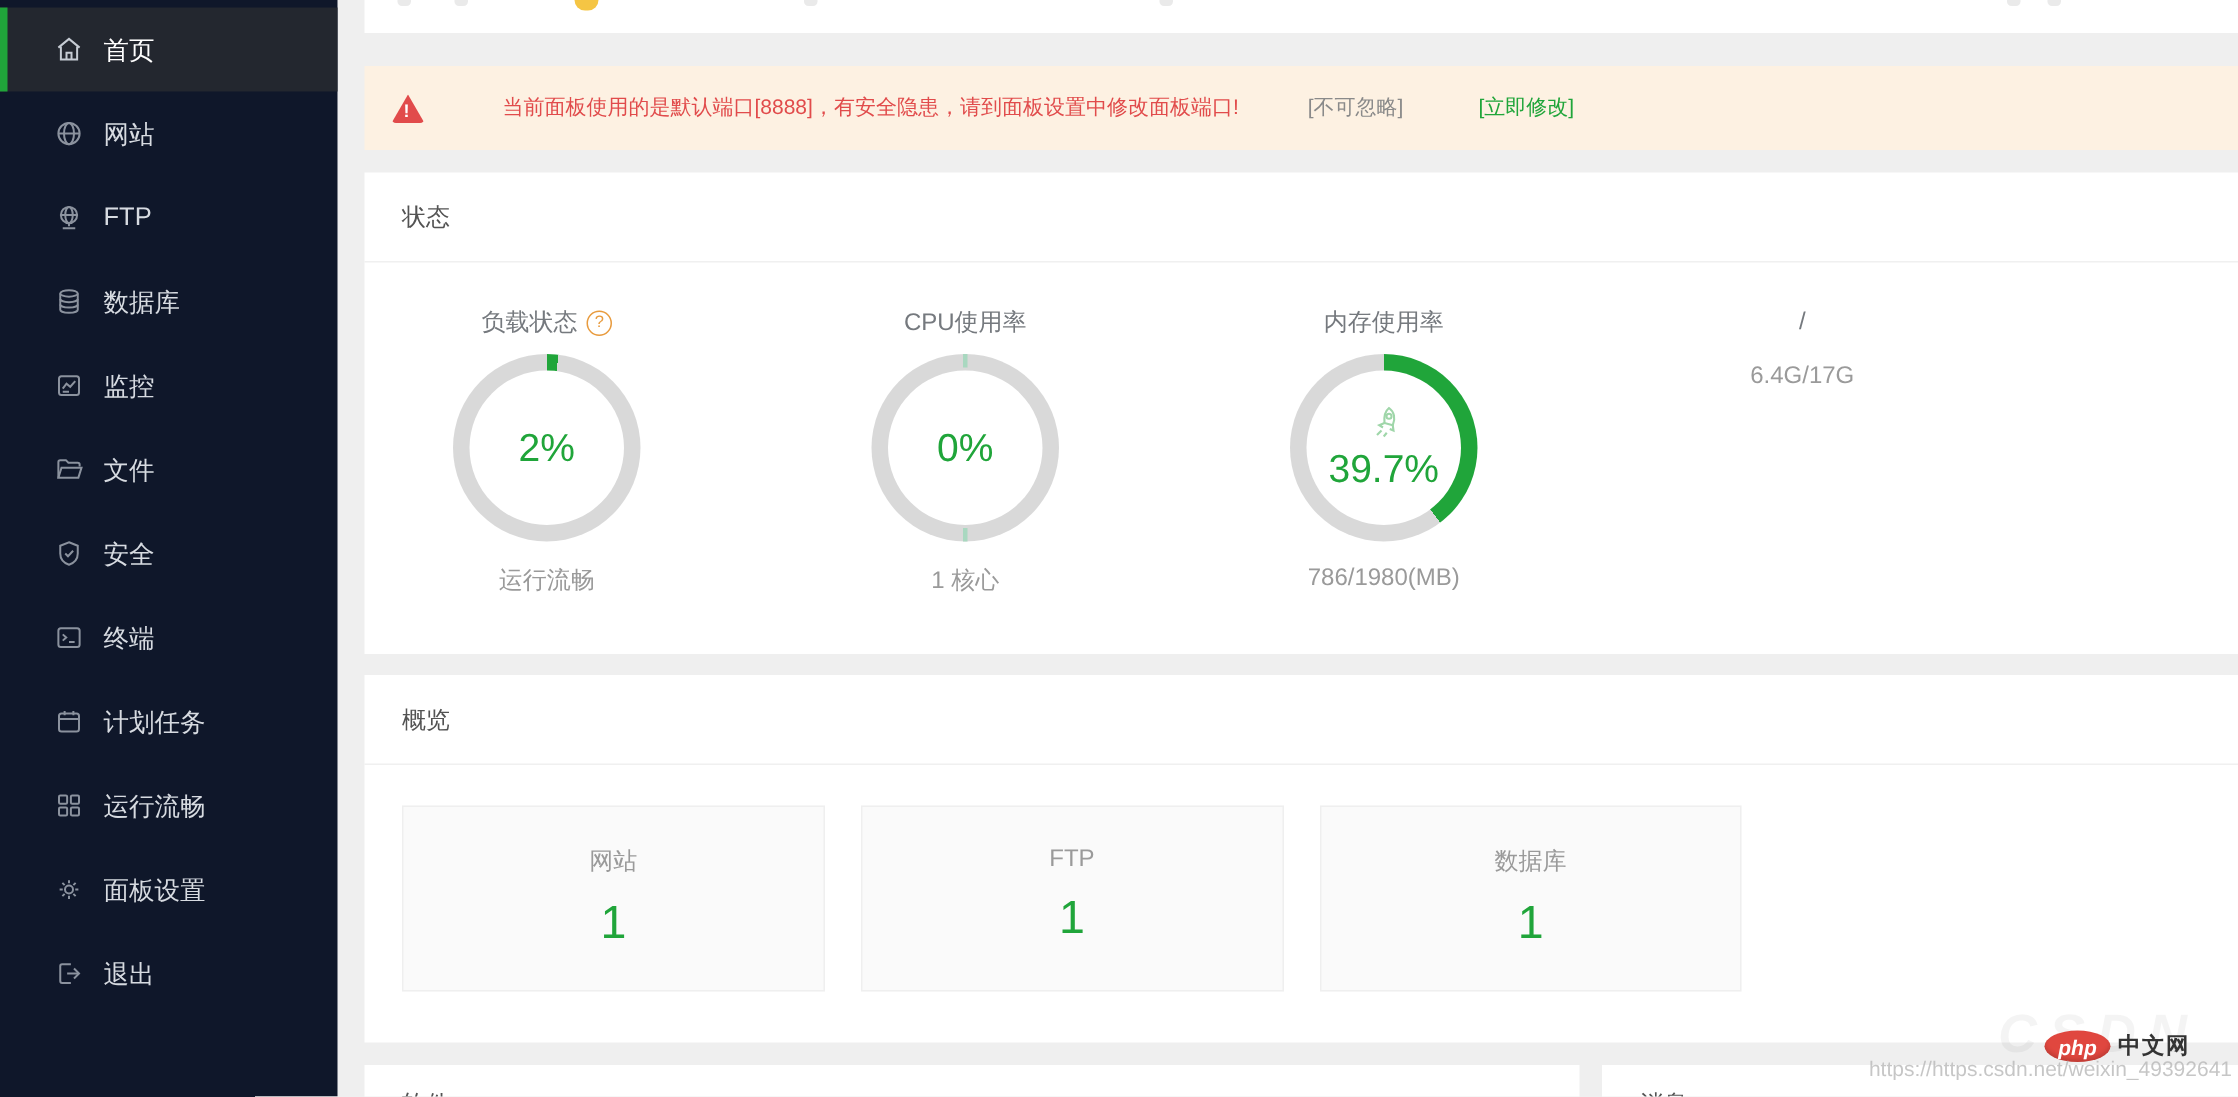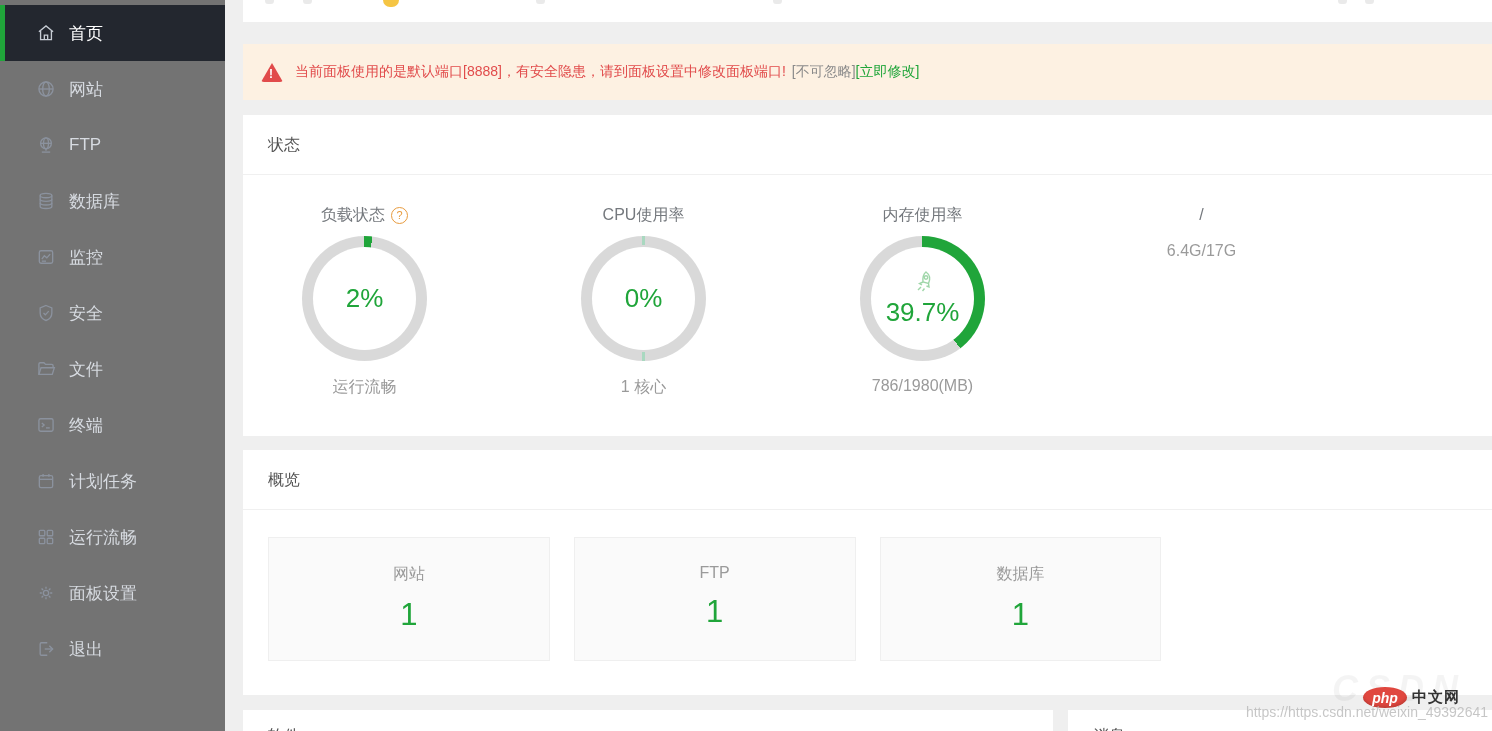--- a/index.html
+++ b/index.html
@@ -4,21 +4,21 @@
 <style>
   * { box-sizing: border-box; margin: 0; padding: 0; }
   html,body { width:1492px; height:731px; overflow:hidden; }
   body {
     font-family:"Liberation Sans","DejaVu Sans",sans-serif;
     background:#efefef; position:relative; color:#555;
   }
   
   .sidebar {
     position:absolute; left:0; top:0; width:225px; height:731px;
-    background:#737373; z-index:5;
+    background:#0f172a; z-index:5;
   }
   .menu { list-style:none; padding-top:5px; }
   .menu-item {
     height:56px; display:flex; align-items:center;
     border-left:5px solid transparent; padding-left:31px;
     color:#d7dbe1; font-size:17px; cursor:pointer;
   }
   .menu-item .mi-icon { width:20px; height:20px; margin-right:13px; color:#8b929e; display:inline-flex; }
   .menu-item.active { background:#23272f; border-left-color:#20a53a; color:#ffffff; }
   .menu-item.active .mi-icon { color:#c6ccd4; }
@@ -31,33 +31,34 @@
   }
   
   .topstrip { position:absolute; left:243px; right:0; top:0; height:22px; background:#ffffff; }
   .frag { position:absolute; top:0; background:#d9d9d9; opacity:.55; width:9px; height:4px; border-radius:0 0 3px 3px; }
   .frag.yellow { background:#f5c544; opacity:1; width:16px; height:7px; border-radius:0 0 8px 8px; }
   
   .alert {
     position:absolute; left:243px; right:0; top:44px; height:56px;
     background:#fdf1e2; display:flex; align-items:center; padding-left:18px;
     font-size:14px;
+    gap:40px;
   }
   .alert-tri {
     width:0; height:0; position:relative; margin-right:12px;
     border-left:11px solid transparent; border-right:11px solid transparent;
     border-bottom:19px solid #e14b4b; border-radius:3px;
   }
   .alert-tri::after {
     content:"!"; position:absolute; left:-3px; top:4px; color:#fff;
     font-size:12px; font-weight:bold;
   }
   .alert-msg { color:#e14b4b; }
   .alert-note { color:#8a8a8a; margin-left:6px; }
-  .alert-link { color:#20a53a; text-decoration:none; cursor:pointer; }
+  .alert-link { color:#20a53a; margin-left:10px; text-decoration:none; cursor:pointer; }
   
   .status-panel { top:115px; height:321px; }
   .gauges {
     position:absolute; left:-18px; top:61px; width:1116px;
     display:flex;
   }
   .gauge { width:279px; display:flex; flex-direction:column; align-items:center; padding-top:28px; }
   .gauge-title { font-size:16px; color:#75797e; display:flex; align-items:center; height:22px; }
   .help-dot {
     width:17px; height:17px; border:1.6px solid #e89b3e; color:#e89b3e;
@@ -167,34 +168,34 @@
             <rect x="4" y="4.5" width="16" height="15" rx="2"></rect>
             <path d="M7 14.5 L10 10.5 L13 13 L17 8.5"></path>
             <path d="M7 17 H12"></path>
           </svg>
         </span>
       <span>监控</span>
     </li>
     <li class="menu-item">
       <span class="mi-icon">
           <svg viewBox="0 0 24 24" fill="none" stroke="currentColor" stroke-width="1.6">
+            <path d="M3.5 18.5 V6 C3.5 5.2 4.2 4.5 5 4.5 H9.5 L11.5 6.5 H19 C19.8 6.5 20.5 7.2 20.5 8 V9.5"></path>
+            <path d="M3.5 18.5 L6 10.5 H22 L19.5 18.5 Z"></path>
+          </svg>
+        </span>
+      <span>文件</span>
+    </li>
+    <li class="menu-item">
+      <span class="mi-icon">
+          <svg viewBox="0 0 24 24" fill="none" stroke="currentColor" stroke-width="1.6">
             <path d="M12 3 L19 5.8 V12 C19 16.4 16 19.6 12 21 C8 19.6 5 16.4 5 12 V5.8 Z"></path>
             <path d="M9 12 L11.2 14.2 L15.3 9.8"></path>
           </svg>
         </span>
       <span>安全</span>
-    </li>
-    <li class="menu-item">
-      <span class="mi-icon">
-          <svg viewBox="0 0 24 24" fill="none" stroke="currentColor" stroke-width="1.6">
-            <path d="M3.5 18.5 V6 C3.5 5.2 4.2 4.5 5 4.5 H9.5 L11.5 6.5 H19 C19.8 6.5 20.5 7.2 20.5 8 V9.5"></path>
-            <path d="M3.5 18.5 L6 10.5 H22 L19.5 18.5 Z"></path>
-          </svg>
-        </span>
-      <span>文件</span>
     </li>
     <li class="menu-item">
       <span class="mi-icon">
           <svg viewBox="0 0 24 24" fill="none" stroke="currentColor" stroke-width="1.6">
             <rect x="3.5" y="4.5" width="17" height="15" rx="2"></rect>
             <path d="M7 9.5 L9.8 12 L7 14.5"></path>
             <path d="M12 15.5 H16.5"></path>
           </svg>
         </span>
       <span>终端</span>

